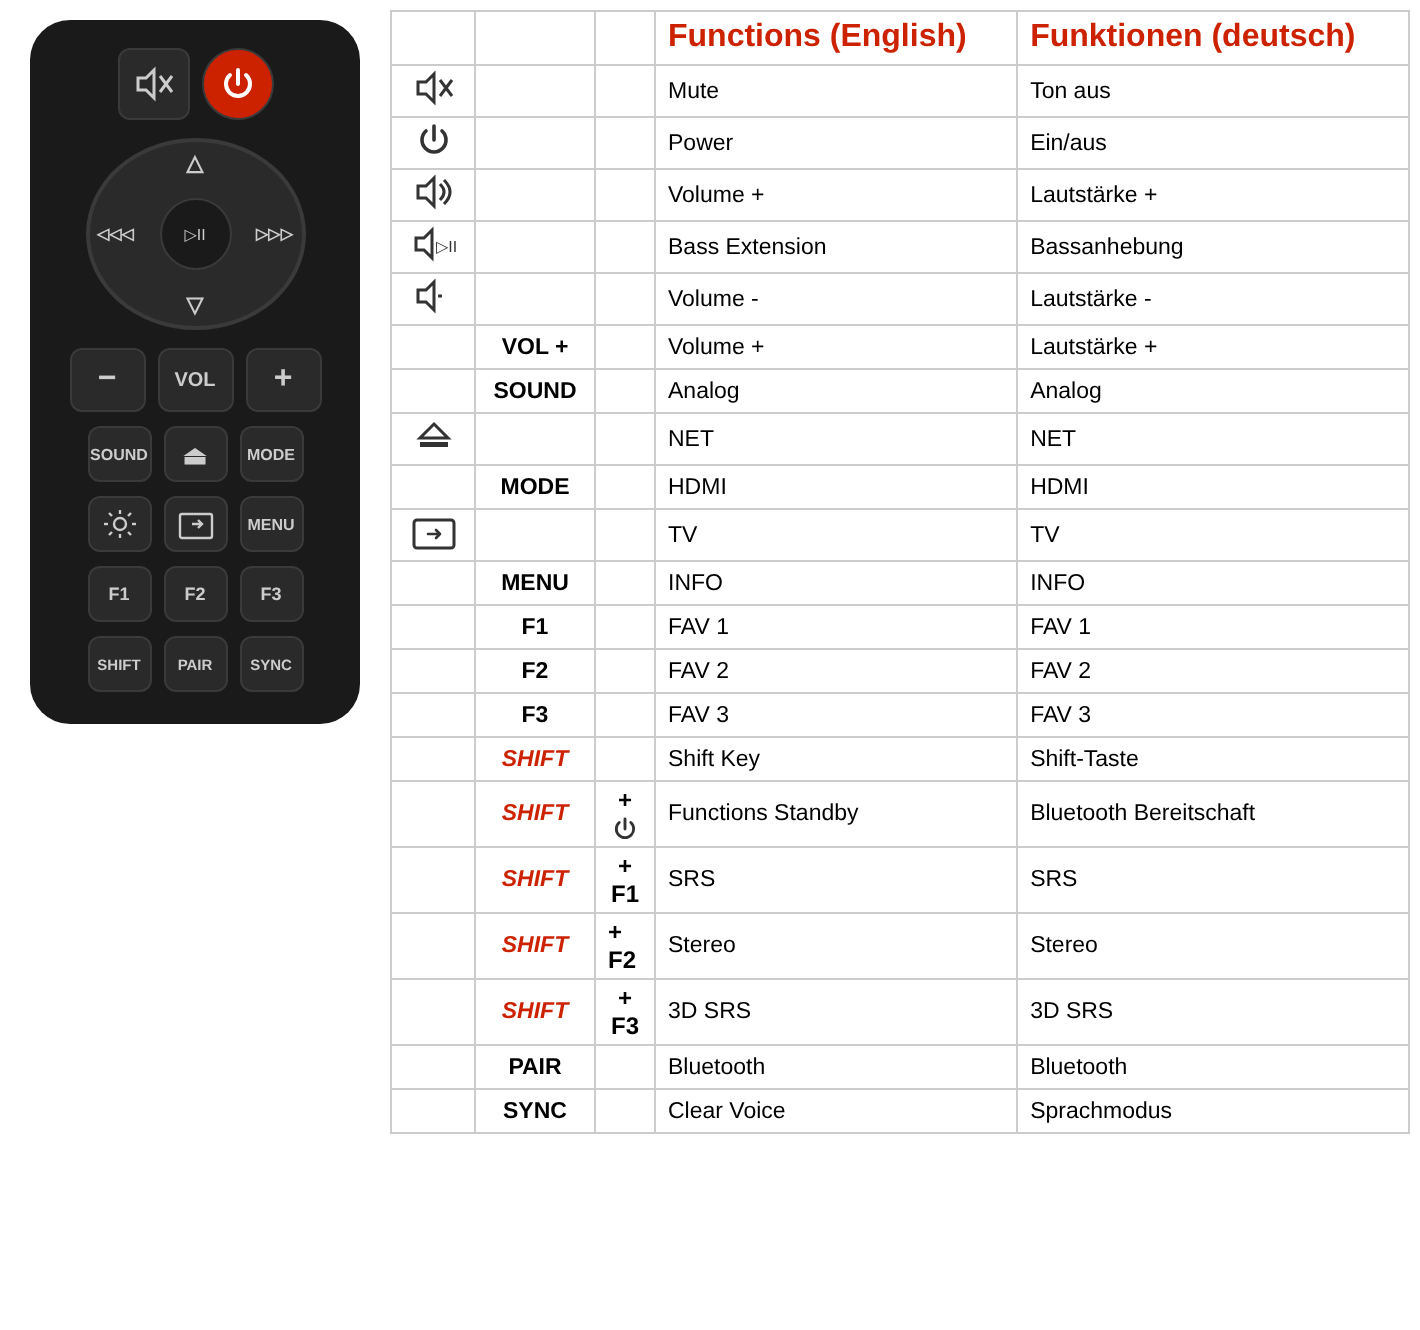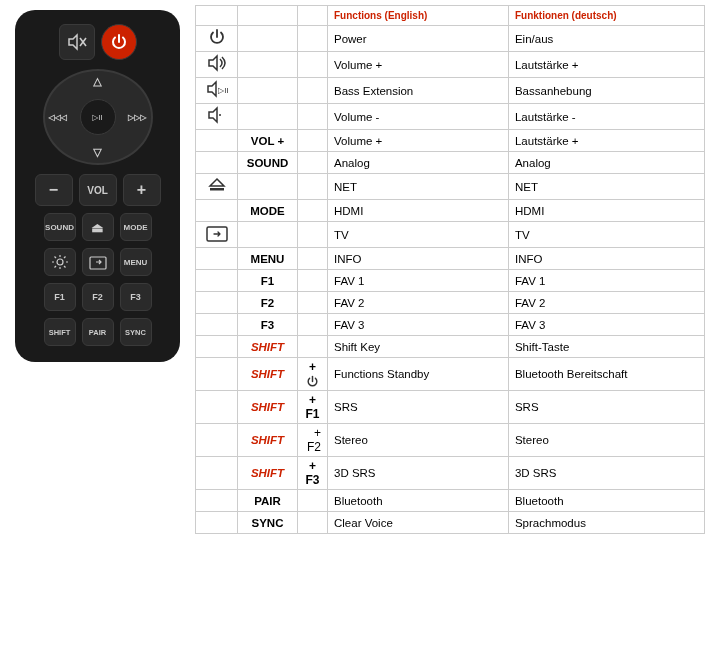--- a/index.html
+++ b/index.html
@@ -143,21 +143,21 @@
 
     table {
       border-collapse: collapse;
       width: 100%;
       font-size: 11.5px;
     }
 
     thead tr th {
       color: #cc2200;
       font-weight: bold;
-      font-size: 10px;
+      font-size: 16px;
       padding: 4px 6px;
       border: 1px solid #ccc;
       text-align: left;
     }
 
     tbody tr td {
       padding: 2px 6px;
       border: 1px solid #ccc;
       vertical-align: middle;
       height: 22px;
@@ -270,20 +270,31 @@
     <thead>
       <tr>
         <th style="width:42px;"></th>
         <th style="width:60px;"></th>
         <th style="width:30px;"></th>
         <th class="english-col">Functions (English)</th>
         <th class="deutsch-col">Funktionen (deutsch)</th>
       </tr>
     </thead>
     <tbody id="table-body">
+    <tr>
+          <td class="icon-cell"><svg width="20" height="18" viewBox="0 0 20 18" fill="none">
+              <polygon points="2,6 6,6 10,2 10,16 6,12 2,12" fill="none" stroke="#333" stroke-width="1.5"></polygon>
+              <line x1="13" y1="5" x2="19" y2="13" stroke="#333" stroke-width="1.5"></line>
+              <line x1="19" y1="5" x2="13" y2="13" stroke="#333" stroke-width="1.5"></line>
+            </svg></td>
+          <td style="text-align: center; font-weight: bold; min-width: 55px;"></td>
+          <td class="plus-cell" style="text-align: center;"></td>
+          <td class="english-col">Mute</td>
+          <td class="deutsch-col">Ton aus</td>
+        </tr>
         <tr>
           <td class="icon-cell"><svg width="18" height="18" viewBox="0 0 18 18" fill="none">
               <path d="M9 2 L9 9" stroke="#333" stroke-width="1.8" stroke-linecap="round"></path>
               <path d="M5 4.5 A6 6 0 1 0 13 4.5" stroke="#333" stroke-width="1.8" fill="none" stroke-linecap="round"></path>
             </svg></td>
           <td style="text-align: center; font-weight: bold; min-width: 55px;"></td>
           <td class="plus-cell" style="text-align: center;"></td>
           <td class="english-col">Power</td>
           <td class="deutsch-col">Ein/aus</td>
         </tr>
@@ -407,21 +418,21 @@
         <tr>
           <td class="icon-cell"></td>
           <td style="text-align: center; font-weight: bold; min-width: 55px;"><span style="color:#cc2200;font-style:italic;font-weight:bold;">SHIFT</span></td>
           <td class="plus-cell" style="text-align: center; font-weight: bold;">+ F1</td>
           <td class="english-col">SRS</td>
           <td class="deutsch-col">SRS</td>
         </tr>
         <tr>
           <td class="icon-cell"></td>
           <td style="text-align: center; font-weight: bold; min-width: 55px;"><span style="color:#cc2200;font-style:italic;font-weight:bold;">SHIFT</span></td>
-          <td class="plus-cell" style="text-align: right; font-weight: normal;">+ F2</td>
+          <td class="plus-cell" style="text-align: left; font-weight: bold;">+ F2</td>
           <td class="english-col">Stereo</td>
           <td class="deutsch-col">Stereo</td>
         </tr>
         <tr>
           <td class="icon-cell"></td>
           <td style="text-align: center; font-weight: bold; min-width: 55px;"><span style="color:#cc2200;font-style:italic;font-weight:bold;">SHIFT</span></td>
           <td class="plus-cell" style="text-align: center; font-weight: bold;">+ F3</td>
           <td class="english-col">3D SRS</td>
           <td class="deutsch-col">3D SRS</td>
         </tr>

